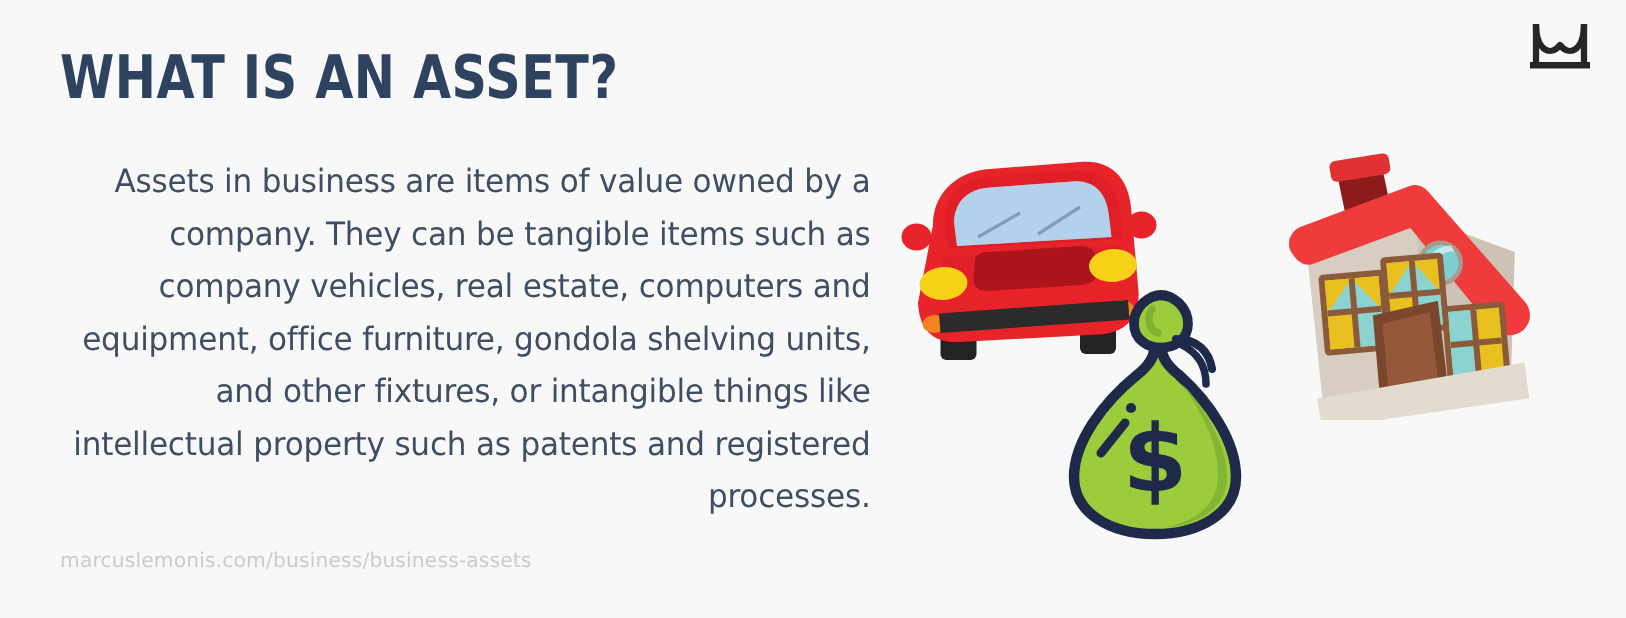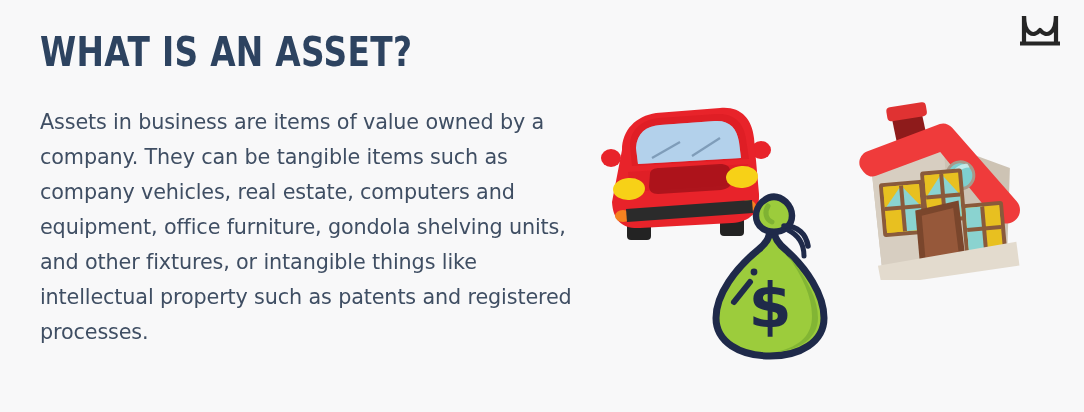--- a/index.html
+++ b/index.html
@@ -15,20 +15,21 @@
     font-family: "Liberation Sans", sans-serif;
     -webkit-font-smoothing: antialiased;
   }
 
   .card {
     position: relative;
     width: 1084px;
     height: 412px;
     background: #f8f8f9;
     box-sizing: border-box;
+    text-align: right;
   }
 
   
   .logo {
     position: absolute;
     left: 1018px;
     top: 12px;
     width: 44px;
     height: 40px;
   }
@@ -100,20 +101,21 @@
         <path d="M6 4 C6 22, 16 26, 22 18 C28 26, 38 22, 38 4" stroke-linejoin="round"></path>
         <path d="M2 31.5 L42 31.5"></path>
       </g>
     </svg>
   </div>
 
   <h1 class="title">WHAT IS AN ASSET?</h1>
 
   <p class="body-copy">Assets in business are items of value owned by a company. They can be tangible items such as company vehicles, real estate, computers and equipment, office furniture, gondola shelving units, and other fixtures, or intangible things like intellectual property such as patents and registered processes.</p>
 
+  <p class="source-url">marcuslemonis.com/business/business-assets</p>
 
   <div class="art art-car">
     <svg viewBox="0 0 180 160" width="180" height="160" aria-hidden="true">
 
       <rect x="31" y="112" width="24" height="32" rx="4" fill="#232323"></rect>
       <rect x="124" y="108" width="24" height="32" rx="4" fill="#232323"></rect>
 
       <ellipse cx="15" cy="62" rx="10" ry="9" fill="#e8232a"></ellipse>
       <ellipse cx="165" cy="54" rx="10" ry="9" fill="#e8232a"></ellipse>
 

